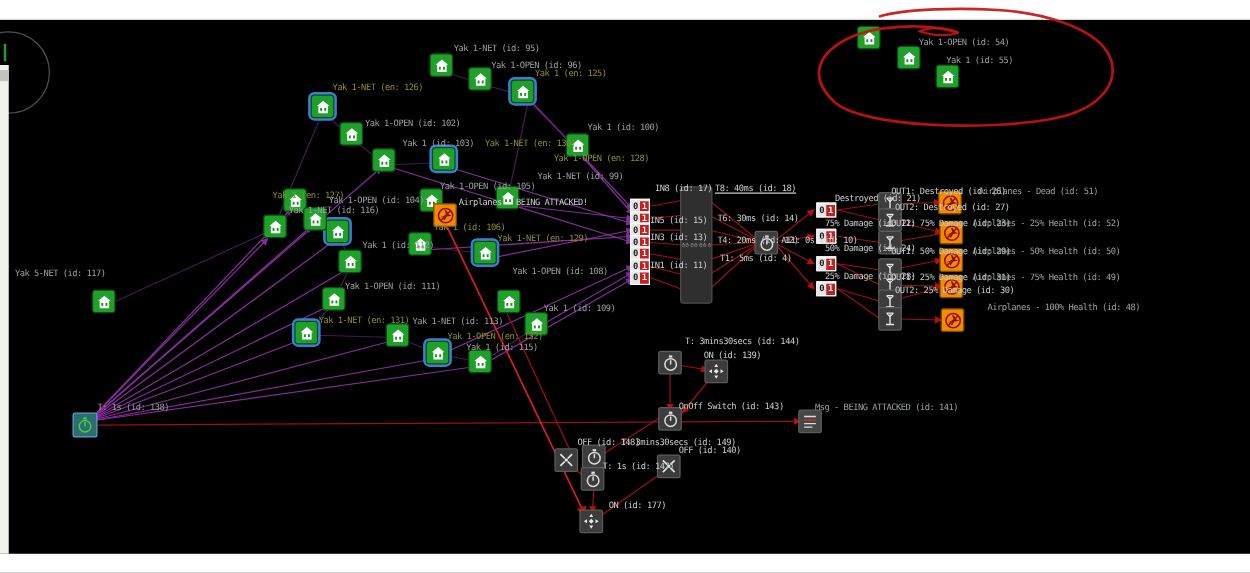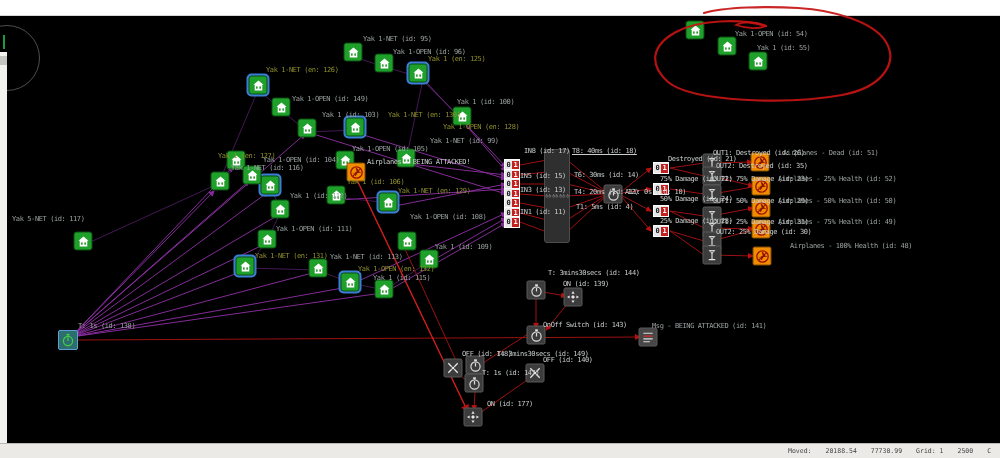--- a/index.html
+++ b/index.html
@@ -709,22 +709,22 @@
             <line x1="3" y1="13" x2="10" y2="13" stroke="#ddd" stroke-width="1.2"></line>
           </svg>
         </span>
       </div>
     </div>
   <div id="labels">
       <span class="lbl" style="left: 363px; top: 35px; color: rgb(154, 160, 160);">Yak 1-NET (id: 95)</span>
       <span class="lbl" style="left: 393px; top: 48px; color: rgb(154, 160, 160);">Yak 1-OPEN (id: 96)</span>
       <span class="lbl" style="left: 428px; top: 55px; color: rgb(143, 143, 46);">Yak 1 (en: 125)</span>
       <span class="lbl" style="left: 266px; top: 66px; color: rgb(143, 143, 46);">Yak 1-NET (en: 126)</span>
-      <span class="lbl" style="left: 292px; top: 95px; color: rgb(154, 160, 160);">Yak 1-OPEN (id: 149)</span>
-      <span class="lbl" style="left: 457px; top: 98px; color: rgb(154, 160, 160); text-align: right;">Yak 1 (id: 100)</span>
+      <span class="lbl" style="left: 292px; top: 95px; color: rgb(154, 160, 160);">Yak 1-OPEN (id: 102)</span>
+      <span class="lbl" style="left: 470px; top: 98px; color: rgb(154, 160, 160); text-align: right;">Yak 1 (id: 100)</span>
       <span class="lbl" style="left: 322px; top: 111px; color: rgb(154, 160, 160);">Yak 1 (id: 103)</span>
       <span class="lbl" style="left: 388px; top: 111px; color: rgb(143, 143, 46);">Yak 1-NET (en: 130)</span>
       <span class="lbl" style="left: 443px; top: 123px; color: rgb(143, 143, 46);">Yak 1-OPEN (en: 128)</span>
       <span class="lbl" style="left: 430px; top: 137px; color: rgb(154, 160, 160);">Yak 1-NET (id: 99)</span>
       <span class="lbl" style="left: 218px; top: 152px; color: rgb(143, 143, 46);">Yak 1 (en: 127)</span>
       <span class="lbl" style="left: 352px; top: 145px; color: rgb(154, 160, 160);">Yak 1-OPEN (id: 105)</span>
       <span class="lbl" style="left: 367px; top: 158px; color: rgb(201, 205, 205);">Airplanes - BEING ATTACKED!</span>
       <span class="lbl" style="left: 263px; top: 156px; color: rgb(154, 160, 160);">Yak 1-OPEN (id: 104)</span>
       <span class="lbl" style="left: 231px; top: 164px; color: rgb(154, 160, 160);">Yak 1-NET (id: 116)</span>
       <span class="lbl" style="left: 347px; top: 178px; color: rgb(143, 143, 46);">Yak 1 (id: 106)</span>
@@ -744,21 +744,21 @@
       <span class="lbl" style="left: 520px; top: 186px; color: rgb(201, 205, 205);">IN3 (id: 13)</span>
       <span class="lbl" style="left: 520px; top: 208px; color: rgb(201, 205, 205);">IN1 (id: 11)</span>
       <span class="lbl" style="left: 572px; top: 147px; color: rgb(201, 205, 205); text-decoration: underline;">T8: 40ms (id: 18)</span>
       <span class="lbl" style="left: 574px; top: 171px; color: rgb(201, 205, 205); text-align: center;">T6: 30ms (id: 14)</span>
       <span class="lbl" style="left: 574px; top: 188px; color: rgb(201, 205, 205);">T4: 20ms (id: 12)</span>
       <span class="lbl" style="left: 576px; top: 203px; color: rgb(201, 205, 205);">T1: 5ms (id: 4)</span>
       <span class="lbl" style="left: 625px; top: 188px; color: rgb(201, 205, 205);">A11: 0s (id: 10)</span>
       <span class="lbl" style="left: 668px; top: 155px; color: rgb(201, 205, 205);">Destroyed (id: 21)</span>
       <span class="lbl" style="left: 713px; top: 149px; color: rgb(201, 205, 205);">OUT1: Destroyed (id: 26)</span>
       <span class="lbl" style="left: 783px; top: 149px; color: rgb(154, 160, 160);">Airplanes - Dead (id: 51)</span>
-      <span class="lbl" style="left: 716px; top: 162px; color: rgb(201, 205, 205);">OUT2: Destroyed (id: 35)</span>
+      <span class="lbl" style="left: 716px; top: 162px; color: rgb(201, 205, 205);">OUT2: Destroyed (id: 27)</span>
       <span class="lbl" style="left: 660px; top: 175px; color: rgb(201, 205, 205);">75% Damage (id: 22)</span>
       <span class="lbl" style="left: 713px; top: 175px; color: rgb(201, 205, 205);">OUT1: 75% Damage (id: 23)</span>
       <span class="lbl" style="left: 778px; top: 175px; color: rgb(154, 160, 160);">Airplanes - 25% Health (id: 52)</span>
       <span class="lbl" style="left: 660px; top: 195px; color: rgb(201, 205, 205);">50% Damage (id: 24)</span>
       <span class="lbl" style="left: 713px; top: 197px; color: rgb(201, 205, 205);">OUT1: 50% Damage (id: 29)</span>
       <span class="lbl" style="left: 778px; top: 197px; color: rgb(154, 160, 160);">Airplanes - 50% Health (id: 50)</span>
       <span class="lbl" style="left: 660px; top: 217px; color: rgb(201, 205, 205);">25% Damage (id: 28)</span>
       <span class="lbl" style="left: 713px; top: 218px; color: rgb(201, 205, 205);">OUT1: 25% Damage (id: 31)</span>
       <span class="lbl" style="left: 778px; top: 218px; color: rgb(154, 160, 160);">Airplanes - 75% Health (id: 49)</span>
       <span class="lbl" style="left: 716px; top: 228px; color: rgb(201, 205, 205);">OUT2: 25% Damage (id: 30)</span>
@@ -774,26 +774,18 @@
       <span class="lbl" style="left: 487px; top: 400px; color: rgb(201, 205, 205);">ON (id: 177)</span>
       <span class="lbl" style="left: 735px; top: 30px; color: rgb(154, 160, 160);">Yak 1-OPEN (id: 54)</span>
       <span class="lbl" style="left: 757px; top: 44px; color: rgb(154, 160, 160);">Yak 1 (id: 55)</span>
     </div>
 
   <div id="top-strip"></div>
   <div id="side-panel">
     <div id="side-sq"></div>
   </div>
 
-  <div id="status-bar">
-    <span>Moved:</span>
-    <span>20188.54</span>
-    <span>77730.99</span>
-    <span>Grid: 1</span>
-    <span>2500</span>
-    <span>C</span>
-  </div>
 
   <svg id="annot" viewBox="0 0 1000 458">
     <path id="annot-main" fill="none" stroke="#c41414" stroke-width="2.2" stroke-linecap="round" opacity="0.92" d="M766 26 C740 18 698 20 676 32 C652 45 648 64 668 82 C692 102 788 105 842 95 C884 87 898 62 886 42 C874 22 834 10 798 8 C768 6 724 7 704 13"></path>
     <path id="annot-curl" fill="none" stroke="#c41414" stroke-width="1.8" stroke-linecap="round" opacity="0.92" d="M766 26 C758 22 744 21 736 25 C747 29 760 29 766 26"></path>
   </svg>
 </div>
 
 </body></html>

